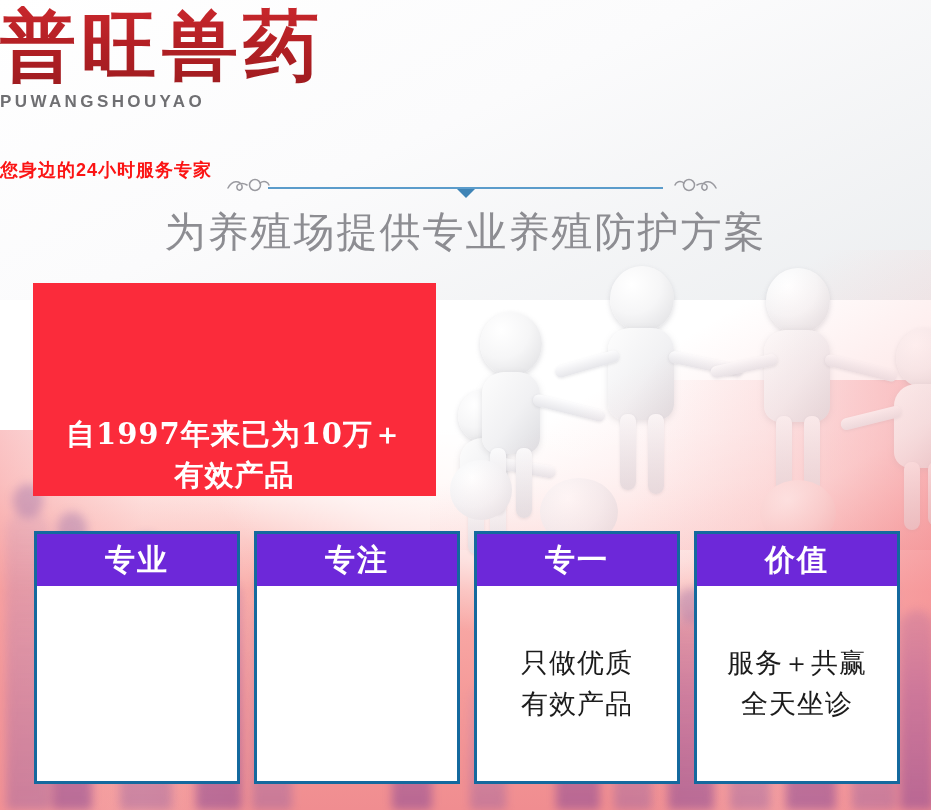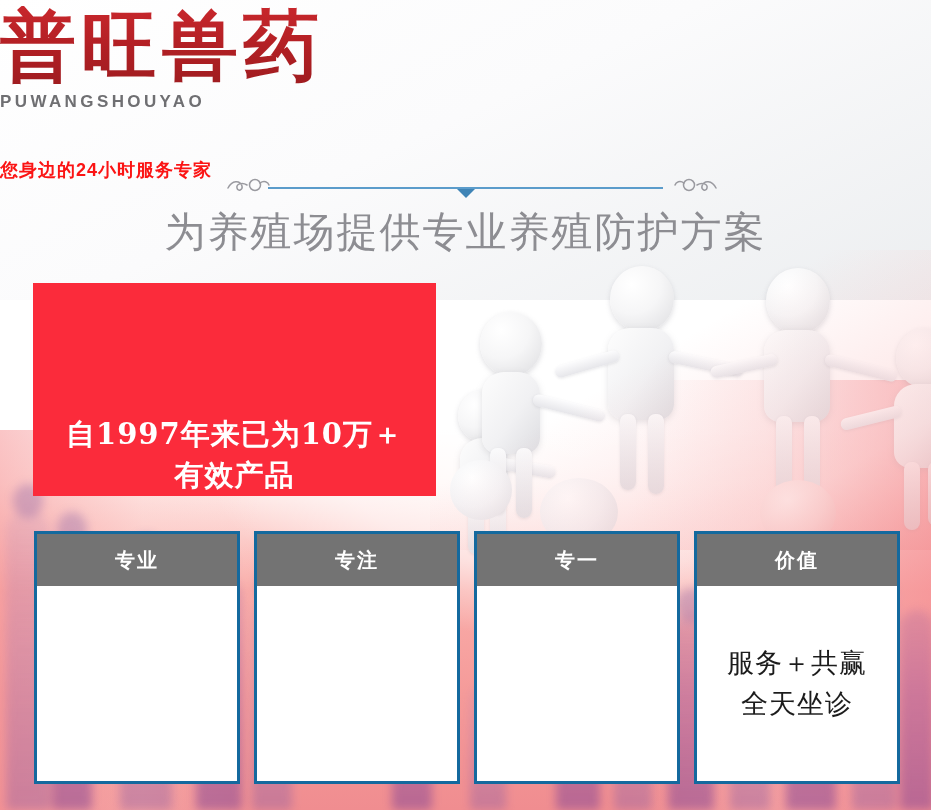--- a/index.html
+++ b/index.html
@@ -241,23 +241,23 @@
     height: 253px;
     display: flex;
     flex-direction: column;
     box-sizing: border-box;
     border: 3px solid #14699e;
     background: #ffffff;
   }
   .card-header {
     height: 52px;
     flex: 0 0 52px;
-    background: #737373;
+    background: #6d28d9;
     color: #ffffff;
-    font-size: 20px;
+    font-size: 30px;
     font-weight: bold;
     letter-spacing: 2px;
     display: flex;
     align-items: center;
     justify-content: center;
     text-align: right;
   }
   .card-body {
     flex: 1 1 auto;
     background: #ffffff;
@@ -412,20 +412,24 @@
       <div class="card-body">
       </div>
     </div>
 
     <div class="card">
       <div class="card-header">专注</div>
     </div>
 
     <div class="card">
       <div class="card-header">专一</div>
+      <div class="card-body">
+        <div>只做优质</div>
+        <div>有效产品</div>
+      </div>
     </div>
 
     <div class="card">
       <div class="card-header">价值</div>
       <div class="card-body">
         <div>服务＋共赢</div>
         <div>全天坐诊</div>
       </div>
     </div>
 

